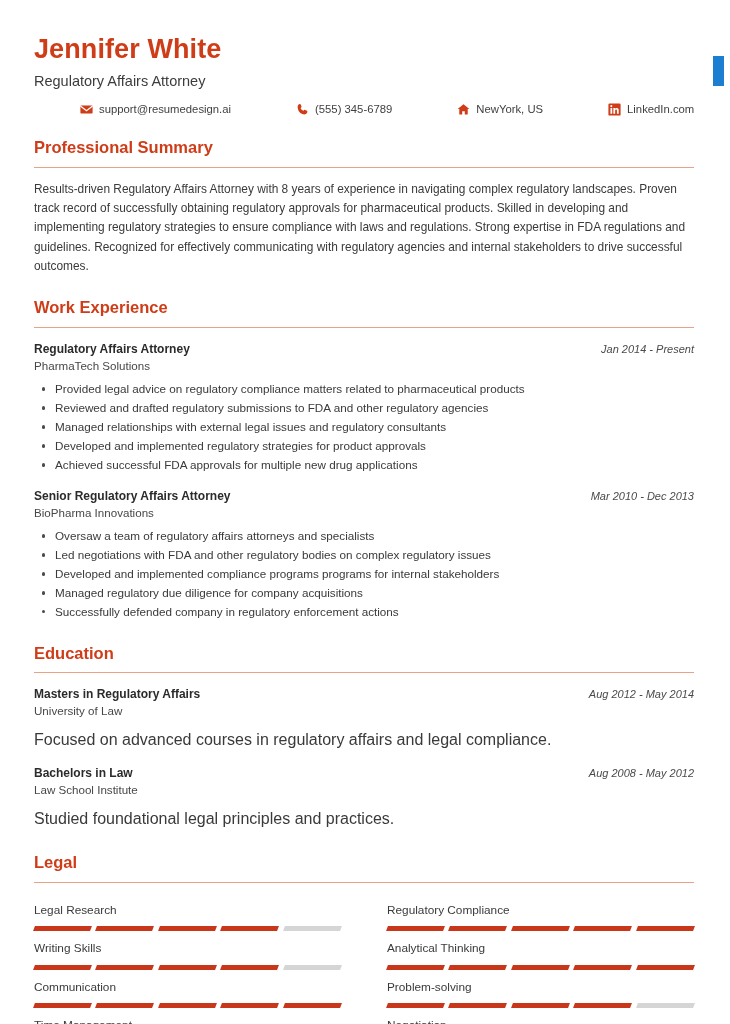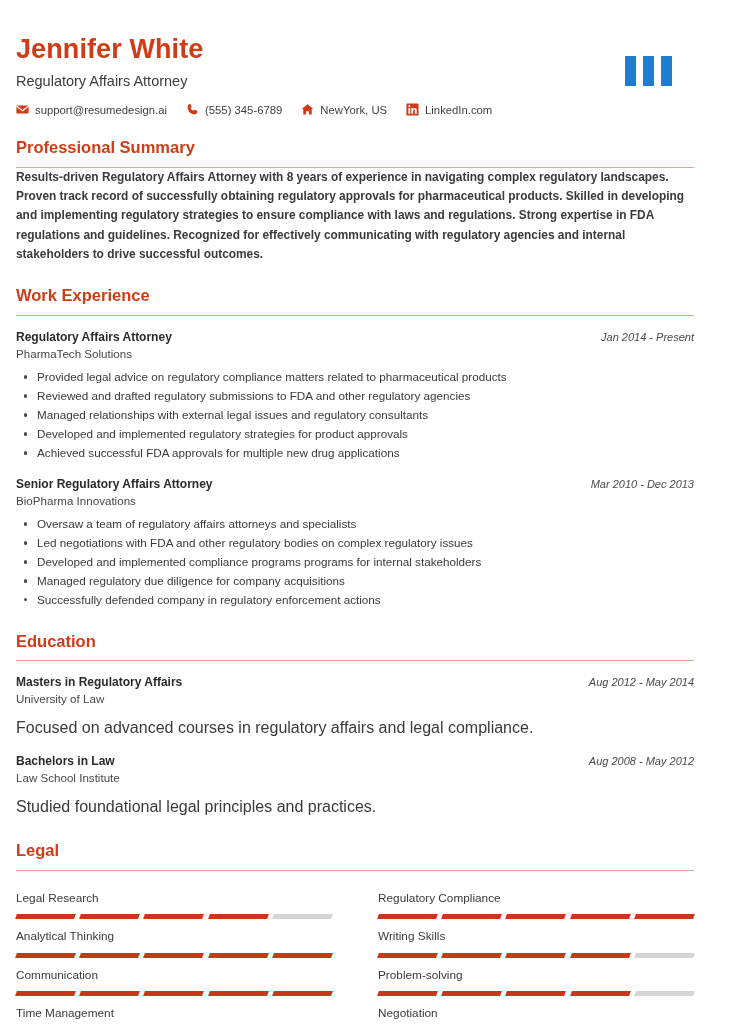--- a/index.html
+++ b/index.html
@@ -9,21 +9,21 @@
     height: 1024px;
     background: #ffffff;
     font-family: "Liberation Sans", sans-serif;
     color: #333333;
     overflow: hidden;
   }
 
   .page {
     width: 730px;
     height: 1024px;
-    padding: 34px 36px 0 16px;
+    padding: 34px 36px 0 34px;
     position: relative;
   }
 
   
   .header {
     display: flex;
     align-items: flex-start;
     justify-content: space-between;
   }
   .header-left { flex: 1 1 auto; }
@@ -45,23 +45,24 @@
   .contact-row {
     display: flex;
     align-items: center;
     margin-top: 13px;
     font-size: 11.3px;
     color: #3f3f3f;
     flex-wrap: nowrap;
   }
   .contact-item {
     display: flex;
-    align-items: flex-end;
+    align-items: center;
     margin-right: 19px;
     white-space: nowrap;
+    margin-left: 46px;
   }
   .contact-item .ico {
     display: inline-flex;
     align-items: center;
     justify-content: center;
     margin-right: 6px;
     width: 13px;
     height: 13px;
     flex: 0 0 13px;
   }
@@ -92,23 +93,22 @@
   .section-rule {
     height: 1px;
     background: #e8a289;
     margin-top: 9px;
   }
 
   .summary-text {
     font-size: 11.9px;
     line-height: 1.62;
     color: #3a3a3a;
-    margin-top: 0;
+    margin-top: 12px;
     text-align: left;
-    font-weight: bold;
   }
 
   
   .entry { margin-top: 14px; }
   .entry-head {
     display: flex;
     align-items: baseline;
     justify-content: space-between;
   }
   .entry-title {
@@ -330,60 +330,60 @@
           <div class="skill-name">Regulatory Compliance</div>
           <div class="skill-bar">
             <div class="skill-seg on"></div>
             <div class="skill-seg on"></div>
             <div class="skill-seg on"></div>
             <div class="skill-seg on"></div>
             <div class="skill-seg on"></div>
           </div>
         </div>
         <div class="skill">
+          <div class="skill-name">Writing Skills</div>
+          <div class="skill-bar">
+            <div class="skill-seg on"></div>
+            <div class="skill-seg on"></div>
+            <div class="skill-seg on"></div>
+            <div class="skill-seg on"></div>
+            <div class="skill-seg"></div>
+          </div>
+        </div>
+        <div class="skill">
           <div class="skill-name">Analytical Thinking</div>
           <div class="skill-bar">
             <div class="skill-seg on"></div>
             <div class="skill-seg on"></div>
             <div class="skill-seg on"></div>
             <div class="skill-seg on"></div>
             <div class="skill-seg on"></div>
           </div>
         </div>
         <div class="skill">
-          <div class="skill-name">Writing Skills</div>
+          <div class="skill-name">Communication</div>
+          <div class="skill-bar">
+            <div class="skill-seg on"></div>
+            <div class="skill-seg on"></div>
+            <div class="skill-seg on"></div>
+            <div class="skill-seg on"></div>
+            <div class="skill-seg on"></div>
+          </div>
+        </div>
+        <div class="skill">
+          <div class="skill-name">Problem-solving</div>
           <div class="skill-bar">
             <div class="skill-seg on"></div>
             <div class="skill-seg on"></div>
             <div class="skill-seg on"></div>
             <div class="skill-seg on"></div>
             <div class="skill-seg"></div>
           </div>
         </div>
         <div class="skill">
-          <div class="skill-name">Communication</div>
-          <div class="skill-bar">
-            <div class="skill-seg on"></div>
-            <div class="skill-seg on"></div>
-            <div class="skill-seg on"></div>
-            <div class="skill-seg on"></div>
-            <div class="skill-seg on"></div>
-          </div>
-        </div>
-        <div class="skill">
-          <div class="skill-name">Problem-solving</div>
-          <div class="skill-bar">
-            <div class="skill-seg on"></div>
-            <div class="skill-seg on"></div>
-            <div class="skill-seg on"></div>
-            <div class="skill-seg on"></div>
-            <div class="skill-seg"></div>
-          </div>
-        </div>
-        <div class="skill">
           <div class="skill-name">Time Management</div>
         </div>
         <div class="skill">
           <div class="skill-name">Negotiation</div>
         </div>
       </div>
   </div>
 
 </div>
 

